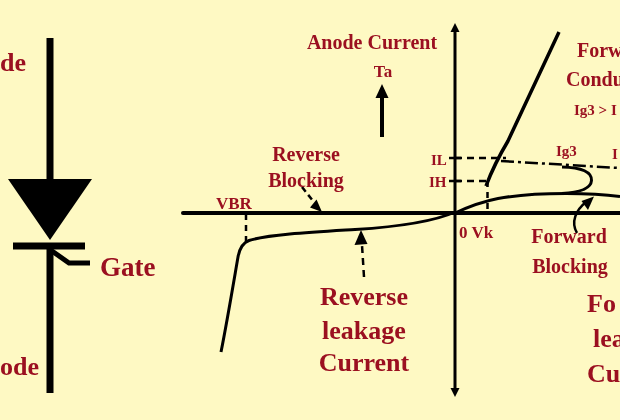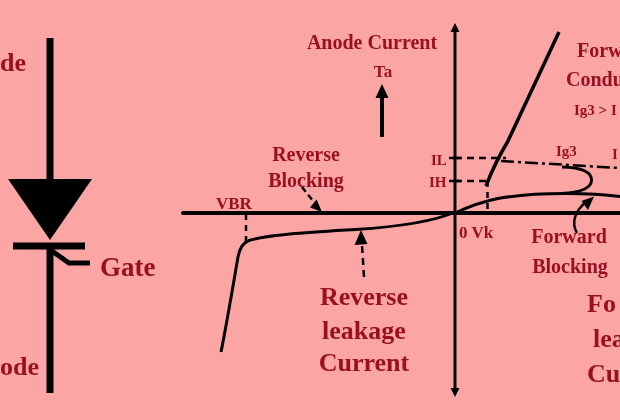--- a/index.html
+++ b/index.html
@@ -1,16 +1,16 @@
 <!DOCTYPE html>
 <html style="--accent: #9b1020; --ink: #000000;"><head>
 <meta charset="utf-8">
 <style>
   html,body{margin:0;padding:0;background:#fff;}
-  .canvas{position:relative;width:620px;height:420px;background:#fca5a5;overflow:hidden;}
+  .canvas{position:relative;width:620px;height:420px;background:#fef9c3;overflow:hidden;}
   svg{display:block;}
   .t{font-family:"Liberation Serif",serif;font-weight:bold;fill:var(--accent,#9b1020);}
   .s15{font-size:15px}
   .s17{font-size:17px}
   .s20{font-size:20px}
   .s26{font-size:26px}
   .s27{font-size:27px}
   .mid{text-anchor:middle}
   .ln{stroke:var(--ink,#000);fill:none}
   .fill{fill:var(--ink,#000);stroke:none}

